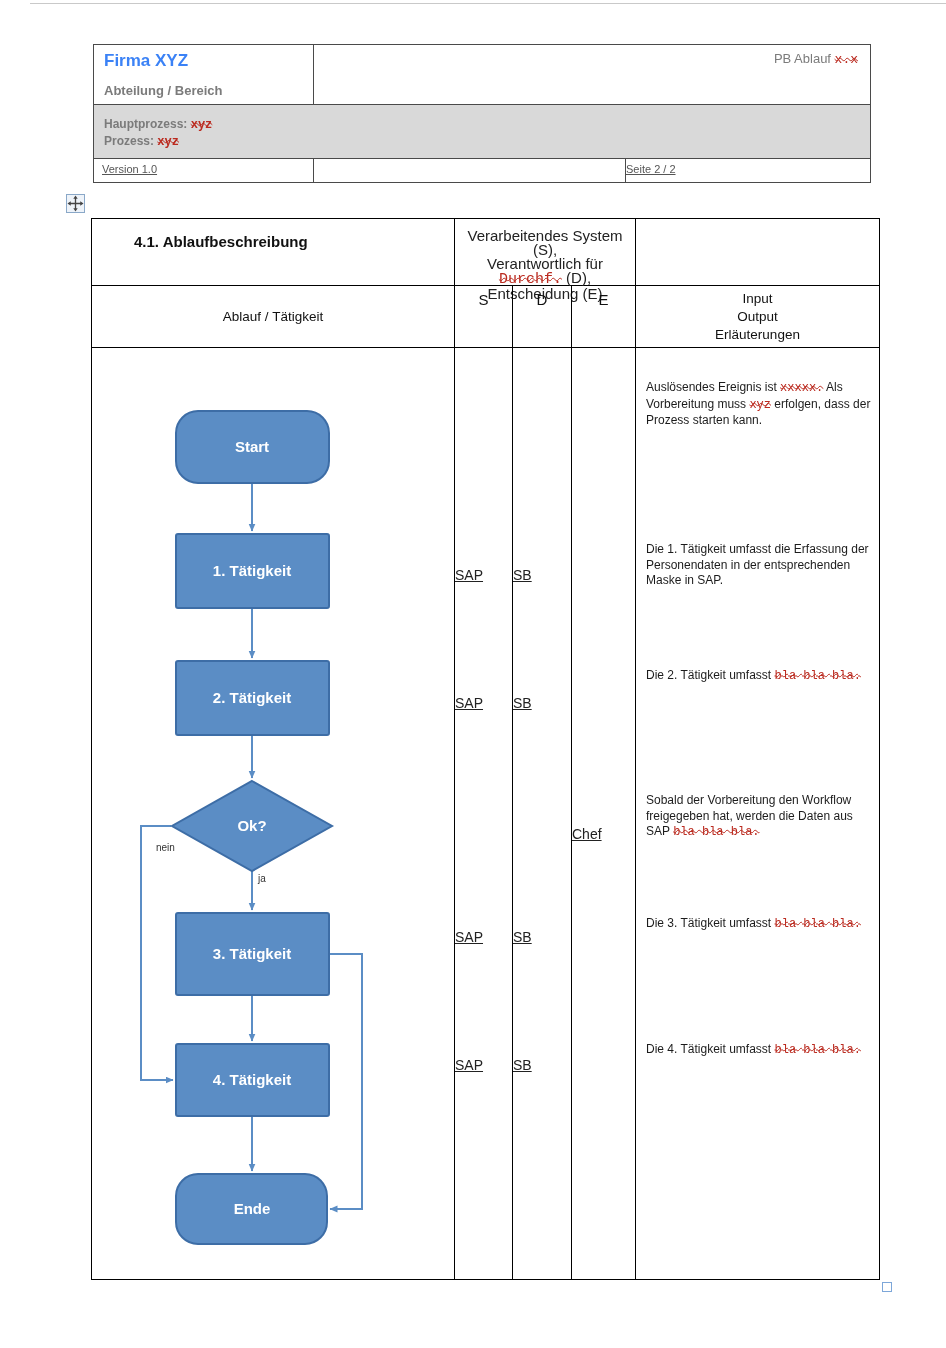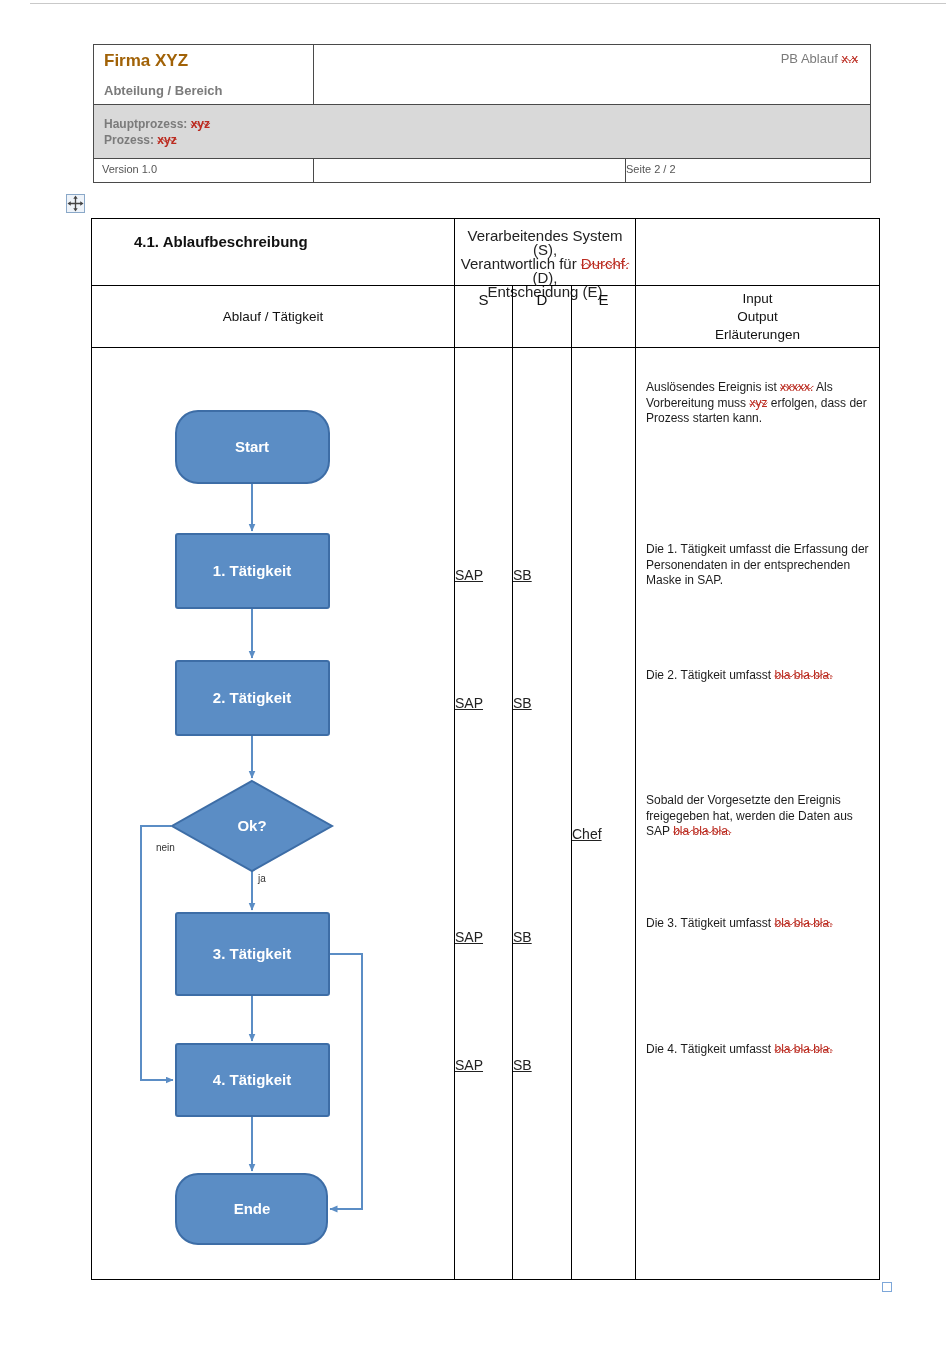--- a/index.html
+++ b/index.html
@@ -10,25 +10,25 @@
   }
   *{box-sizing:border-box;margin:0;padding:0;}
   body{background:#ffffff;font-family:"Liberation Sans",sans-serif;}
   .page{position:relative;width:946px;height:1348px;background:#fff;overflow:hidden;color:#111;}
   .top-line{position:absolute;left:30px;top:3px;right:0;border-top:1px solid #c9c9c9;}
 
   
   .hdr{position:absolute;left:93px;top:44px;width:778px;border:1px solid #4a4a4a;background:#fff;}
   .hdr-row1{height:60px;display:flex;border-bottom:1px solid #4a4a4a;}
   .hdr-left{width:220px;border-right:1px solid #4a4a4a;padding:6px 10px 6px 10px;display:flex;flex-direction:column;justify-content:space-between;}
-  .company{font-size:17px;font-weight:bold;color:#a16207;}
+  .company{font-size:17px;font-weight:bold;color:#3b82f6;}
   .dept{font-size:13px;font-weight:bold;color:#7b7b7b;}
   .hdr-right{flex:1;text-align:right;padding:6px 12px;font-size:13px;color:#7b7b7b;}
   .hdr-row2{height:54px;background:#d9d9d9;border-bottom:1px solid #4a4a4a;padding:11px 0 0 10px;font-size:12px;font-weight:bold;color:#7b7b7b;line-height:16px;}
-  .hdr-row3{height:23px;display:flex;font-size:11px;color:#555;}
+  .hdr-row3{height:23px;display:flex;font-size:11px;color:#555;text-decoration:underline;}
   .v-cell{width:220px;border-right:1px solid #4a4a4a;padding:4px 0 0 8px;}
   .mid-cell{width:312px;border-right:1px solid #4a4a4a;}
   .seite-cell{flex:1;text-align:left;padding:4px 8px 0 0;}
 
   
   .move-handle{position:absolute;left:66px;top:194px;width:19px;height:19px;border:1px solid #8aa8c8;background:#eef3f9;display:flex;align-items:center;justify-content:center;}
   .resize-handle{position:absolute;left:882px;top:1282px;width:10px;height:10px;background:#fff;border:1px solid #7da7d9;}
 
   
   .tbl{position:absolute;left:91px;top:218px;display:grid;grid-template-columns:363px 58px 59px 64px 243px;grid-template-rows:67px 62px 931px;border:1px solid #000;background:#fff;}
@@ -37,21 +37,21 @@
   .title-cell{grid-column:1;padding:14px 0 15px 42px;font-size:15px;font-weight:bold;}
   .sde-cell{grid-column:2 / 5;padding-top:10px;font-size:15px;line-height:14px;text-align:center;color:#222;}
   .empty-cell{grid-column:5;}
   .colhead-ablauf{display:flex;align-items:center;justify-content:center;font-size:13.5px;}
   .colhead-letter{text-align:center;padding-top:5px;font-size:15px;}
   .colhead-io{text-align:center;padding-top:4px;font-size:13.5px;line-height:18px;}
   .body-cell{position:relative;}
   .val{position:absolute;left:0;right:0;text-align:left;font-size:14px;color:#222;text-decoration:underline;}
   .ann{position:absolute;left:10px;right:1px;font-size:12px;line-height:15.5px;color:#1c1c1c;}
 
-  .rx{color:var(--red);text-decoration-line:line-through;text-decoration-style:wavy;text-decoration-color:var(--red);text-decoration-thickness:1px;}
+  .rx{color:var(--red);text-decoration-line:line-through;text-decoration-style:wavy;text-decoration-color:var(--red);text-decoration-thickness:1px;font-family:Liberation Mono, monospace;}
 
   
   .flow-svg{display:block;}
   .shape{fill:var(--shape-fill);stroke:var(--shape-border);stroke-width:2;}
   .edge{stroke:var(--arrow);stroke-width:2;fill:none;}
   .arrhead{fill:var(--arrow);}
   .shape-label{fill:#ffffff;font-size:15px;font-weight:bold;text-anchor:middle;font-family:"Liberation Sans",sans-serif;}
   .edge-label{fill:#333;font-size:10px;font-family:"Liberation Sans",sans-serif;}
   .mh-icon{stroke:#444;stroke-width:1.4;}
   .mh-tri{fill:#444;}
@@ -177,20 +177,20 @@
     </div>
 
     <div class="body-cell br">
       <div class="val" style="top:478px">Chef</div>
     </div>
 
     <div class="body-cell">
       <div class="ann" style="top:32px"><span>Auslösendes Ereignis ist </span><span class="rx">xxxxx.</span><span> Als Vorbereitung muss </span><span class="rx">xyz</span><span> erfolgen, dass der Prozess starten kann.</span></div>
       <div class="ann" style="top:194px"><span>Die 1. Tätigkeit umfasst die Erfassung der Personendaten in der entsprechenden Maske in SAP.</span></div>
       <div class="ann" style="top:320px"><span>Die 2. Tätigkeit umfasst </span><span class="rx">bla bla bla.</span></div>
-      <div class="ann" style="top:445px"><span>Sobald der Vorgesetzte den Ereignis freigegeben hat, werden die Daten aus SAP </span><span class="rx">bla bla bla.</span></div>
+      <div class="ann" style="top:445px"><span>Sobald der Vorbereitung den Workflow freigegeben hat, werden die Daten aus SAP </span><span class="rx">bla bla bla.</span></div>
       <div class="ann" style="top:568px"><span>Die 3. Tätigkeit umfasst </span><span class="rx">bla bla bla.</span></div>
       <div class="ann" style="top:694px"><span>Die 4. Tätigkeit umfasst </span><span class="rx">bla bla bla.</span></div>
     </div>
   </div>
 
   <div class="resize-handle"></div>
 </div>
 
 </body></html>

